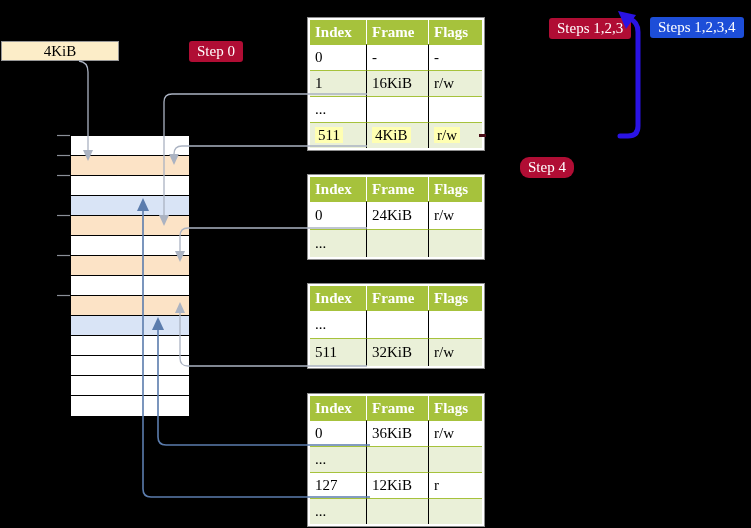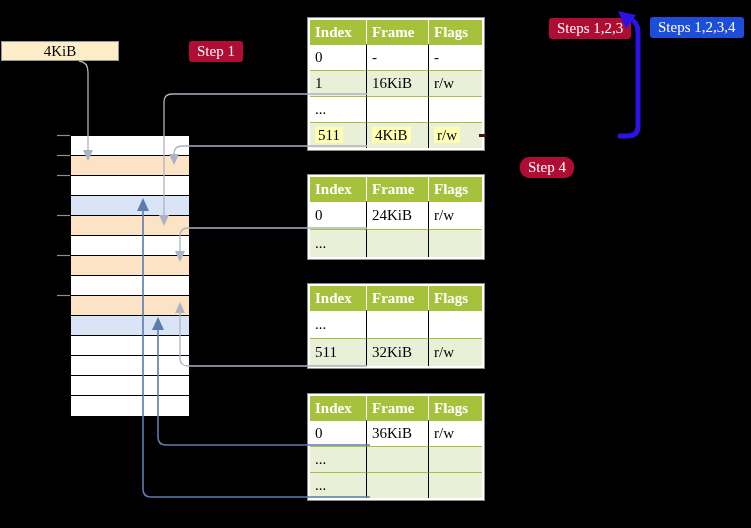--- a/index.html
+++ b/index.html
@@ -60,21 +60,21 @@
   .t-mid td{height:28px;}
   .hl{background:#ffffb2;padding:0 3px;}
 
   svg.overlay{position:absolute;left:0;top:0;pointer-events:none;}
 </style>
 </head>
 <body>
 
 <div class="sizebox">4KiB</div>
 
-<div class="steplabel crimson" style="left:189px;top:41px;">Step 1</div>
+<div class="steplabel crimson" style="left:189px;top:41px;">Step 0</div>
 <div class="steplabel crimson" style="left:508px;top:18px;margin-left:41px;">Steps 1,2,3</div>
 <div class="steplabel bluelabel" style="left:650px;top:17px;">Steps 1,2,3,4</div>
 <div class="steplabel crimson" style="left:520px;top:157px;border-radius:9px;">Step 4</div>
 
 <div class="memcol">
   <div class="mem-row" data-kind="free"></div>
   <div class="mem-row" data-kind="pagetable"></div>
   <div class="mem-row" data-kind="free"></div>
   <div class="mem-row" data-kind="page"></div>
   <div class="mem-row" data-kind="pagetable"></div>
@@ -195,20 +195,25 @@
     </tr>
     <tr>
       <td>0</td>
       <td>36KiB</td>
       <td>r/w</td>
     </tr>
     <tr class="alt">
       <td>...</td>
       <td></td>
       <td></td>
+    </tr>
+    <tr>
+      <td>127</td>
+      <td>12KiB</td>
+      <td>r</td>
     </tr>
     <tr class="alt">
       <td>...</td>
       <td></td>
       <td></td>
     </tr>
   </tbody>
     </table>
 </div>
 

